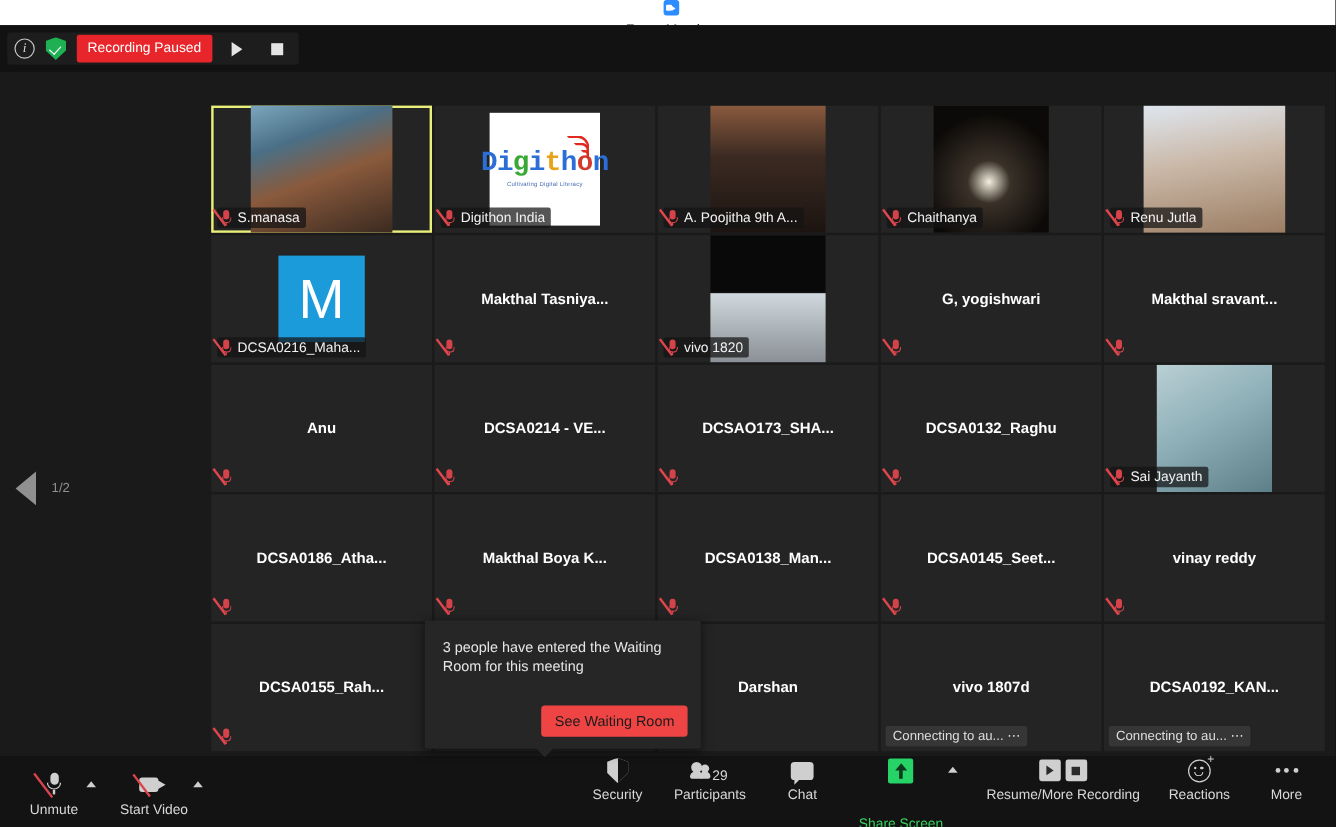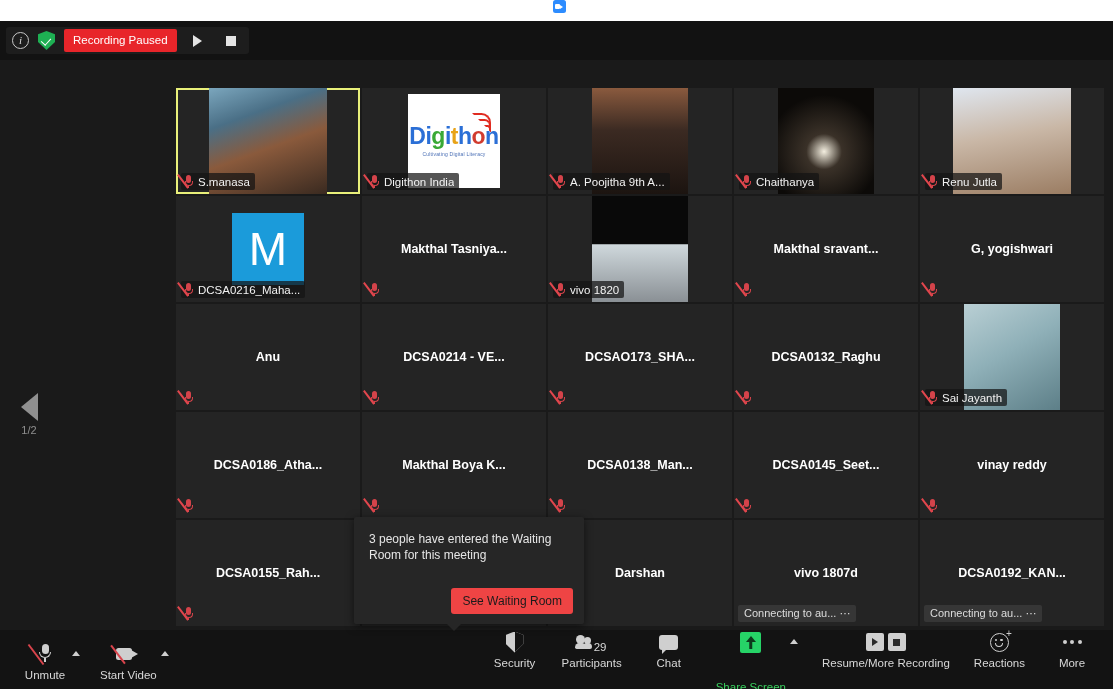--- a/index.html
+++ b/index.html
@@ -66,21 +66,21 @@
     justify-content: center; background: transparent; border: 0; cursor: pointer;
   }
   .tri-play { width:0;height:0;border-top:6px solid transparent;border-bottom:6px solid transparent;border-left:9px solid #e4e4e4; }
   .sq-stop { width: 10px; height: 10px; background: #e4e4e4; }
 
   
   .stage { position: absolute; left: 0; top: 60px; width: 1113px; height: 570px; background: #1a1a1a; }
 
   .pager {
     position: absolute; left: 13px; top: 333px; width: 32px;
-    display: flex; flex-direction: column; align-items: center; gap: 3px;
+    display: flex; flex-direction: row; align-items: center; gap: 13px;
     cursor: pointer;
   }
   .pager .arrow {
     width: 0; height: 0; border-top: 14px solid transparent;
     border-bottom: 14px solid transparent; border-right: 17px solid #909090;
   }
   .pager .pagenum { font-size: 11px; color: #8f8f8f; }
 
   .grid {
     position: absolute; left: 176px; top: 28px;
@@ -147,21 +147,21 @@
   }
 
   .conn {
     position: absolute; left: 4px; bottom: 4px; z-index: 6;
     background: rgba(58,58,58,.85); color: #dddddd; font-size: 11px;
     padding: 2px 6px; border-radius: 2px; white-space: nowrap;
   }
 
   
   .dlogo { position: absolute; inset: 0; display: flex; align-items: center; justify-content: center; flex-direction: column; }
-  .dlogo .word { font-size: 23px; font-weight: bold; font-family: Liberation Sans, sans-serif; letter-spacing: -0.5px; line-height: 1; }
+  .dlogo .word { font-size: 23px; font-weight: bold; font-family: Liberation Mono, monospace; letter-spacing: -0.5px; line-height: 1; }
   .dlogo .word span:nth-child(1){color:#2b6fd6;} .dlogo .word span:nth-child(2){color:#2b6fd6;}
   .dlogo .word span:nth-child(3){color:#39a935;} .dlogo .word span:nth-child(4){color:#2b6fd6;}
   .dlogo .word span:nth-child(5){color:#e8a317;} .dlogo .word span:nth-child(6){color:#2b6fd6;}
   .dlogo .word span:nth-child(7){color:#d13b2e;} .dlogo .word span:nth-child(8){color:#2b6fd6;}
   .dlogo .tag { font-size: 5px; color: #4a6fb5; margin-top: 3px; letter-spacing: .2px; }
   .dlogo .wifi { position: absolute; right: 9px; top: 16px; width: 22px; height: 22px; }
   .dlogo .wifi i {
     position: absolute; right: 0; bottom: 0; border: 2.2px solid #e02b20;
     border-left-color: transparent; border-bottom-color: transparent;
     border-radius: 0 50% 0 0; display: block;
@@ -389,32 +389,32 @@
             <span class="micx">
               <span class="body"></span>
               <span class="arc"></span>
               <span class="stem"></span>
               <span class="slash"></span>
             </span>
             <span class="lbl">vivo 1820</span>
           </div>
         </div>
         <div class="tile">
+          <div class="nm">G, yogishwari</div>
+          <div class="badge">
+            <span class="micx">
+              <span class="body"></span>
+              <span class="arc"></span>
+              <span class="stem"></span>
+              <span class="slash"></span>
+            </span>
+          </div>
+        </div>
+        <div class="tile">
           <div class="nm">Makthal  sravant...</div>
-          <div class="badge">
-            <span class="micx">
-              <span class="body"></span>
-              <span class="arc"></span>
-              <span class="stem"></span>
-              <span class="slash"></span>
-            </span>
-          </div>
-        </div>
-        <div class="tile">
-          <div class="nm">G, yogishwari</div>
           <div class="badge">
             <span class="micx">
               <span class="body"></span>
               <span class="arc"></span>
               <span class="stem"></span>
               <span class="slash"></span>
             </span>
           </div>
         </div>
         <div class="tile">

